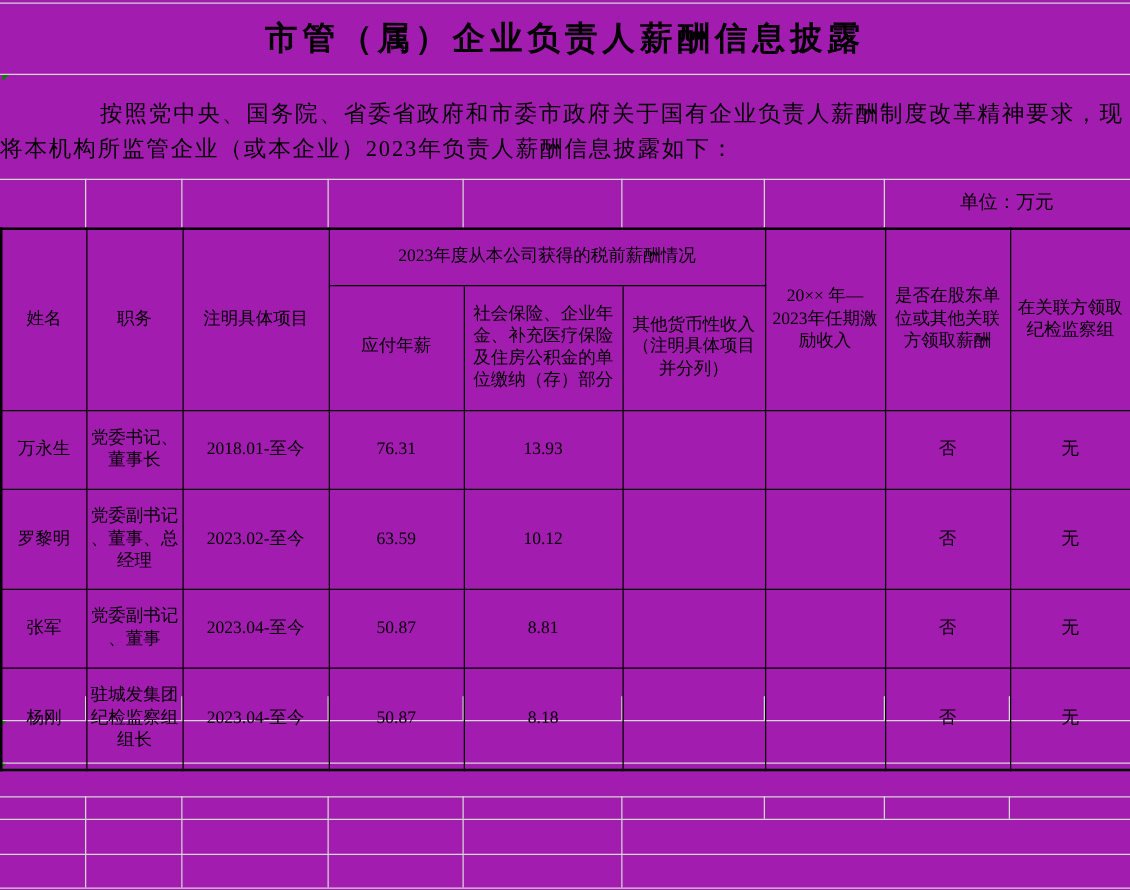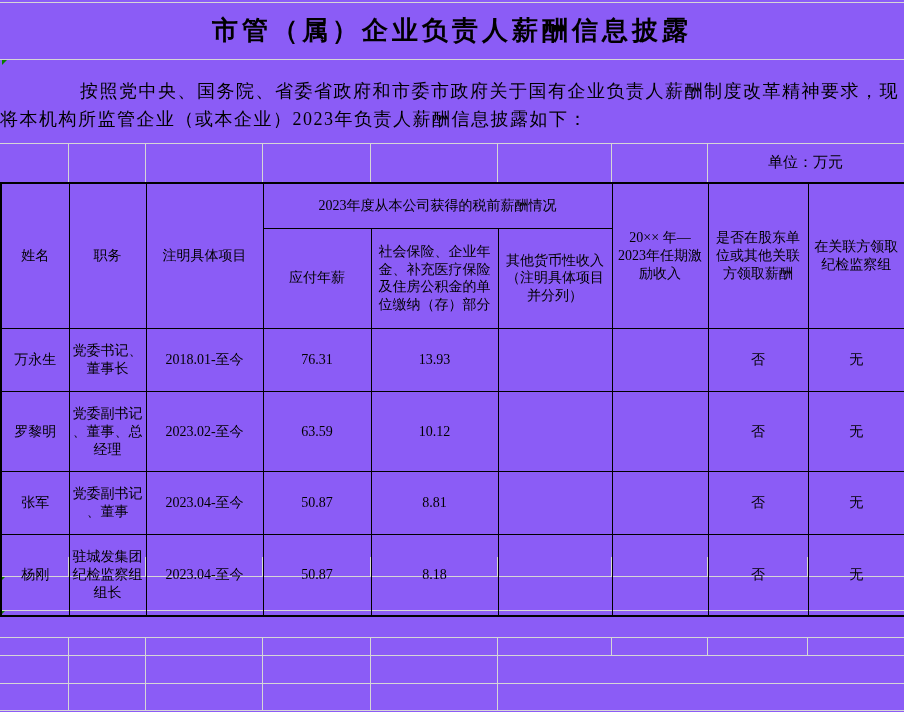--- a/index.html
+++ b/index.html
@@ -1,17 +1,17 @@
 <!DOCTYPE html>
 <html><head>
 <meta charset="utf-8">
 <style>
   html,body{margin:0;padding:0;background:#fff;}
   .stage{
-    position:relative;width:904px;height:712px;overflow:hidden;background:#8b5cf6;
+    position:relative;width:904px;height:712px;overflow:hidden;background:#a21caf;
     font-family:"Liberation Serif","DejaVu Serif",serif;color:#000;
   }
   
   .title{
     position:absolute;left:0;top:2px;width:904px;height:57px;line-height:57px;
     text-align:center;font-size:26px;font-weight:bold;letter-spacing:4px;white-space:nowrap;
   }
   .intro{
     position:absolute;left:0;top:59px;width:904px;height:84px;
     padding-top:18px;box-sizing:border-box;

